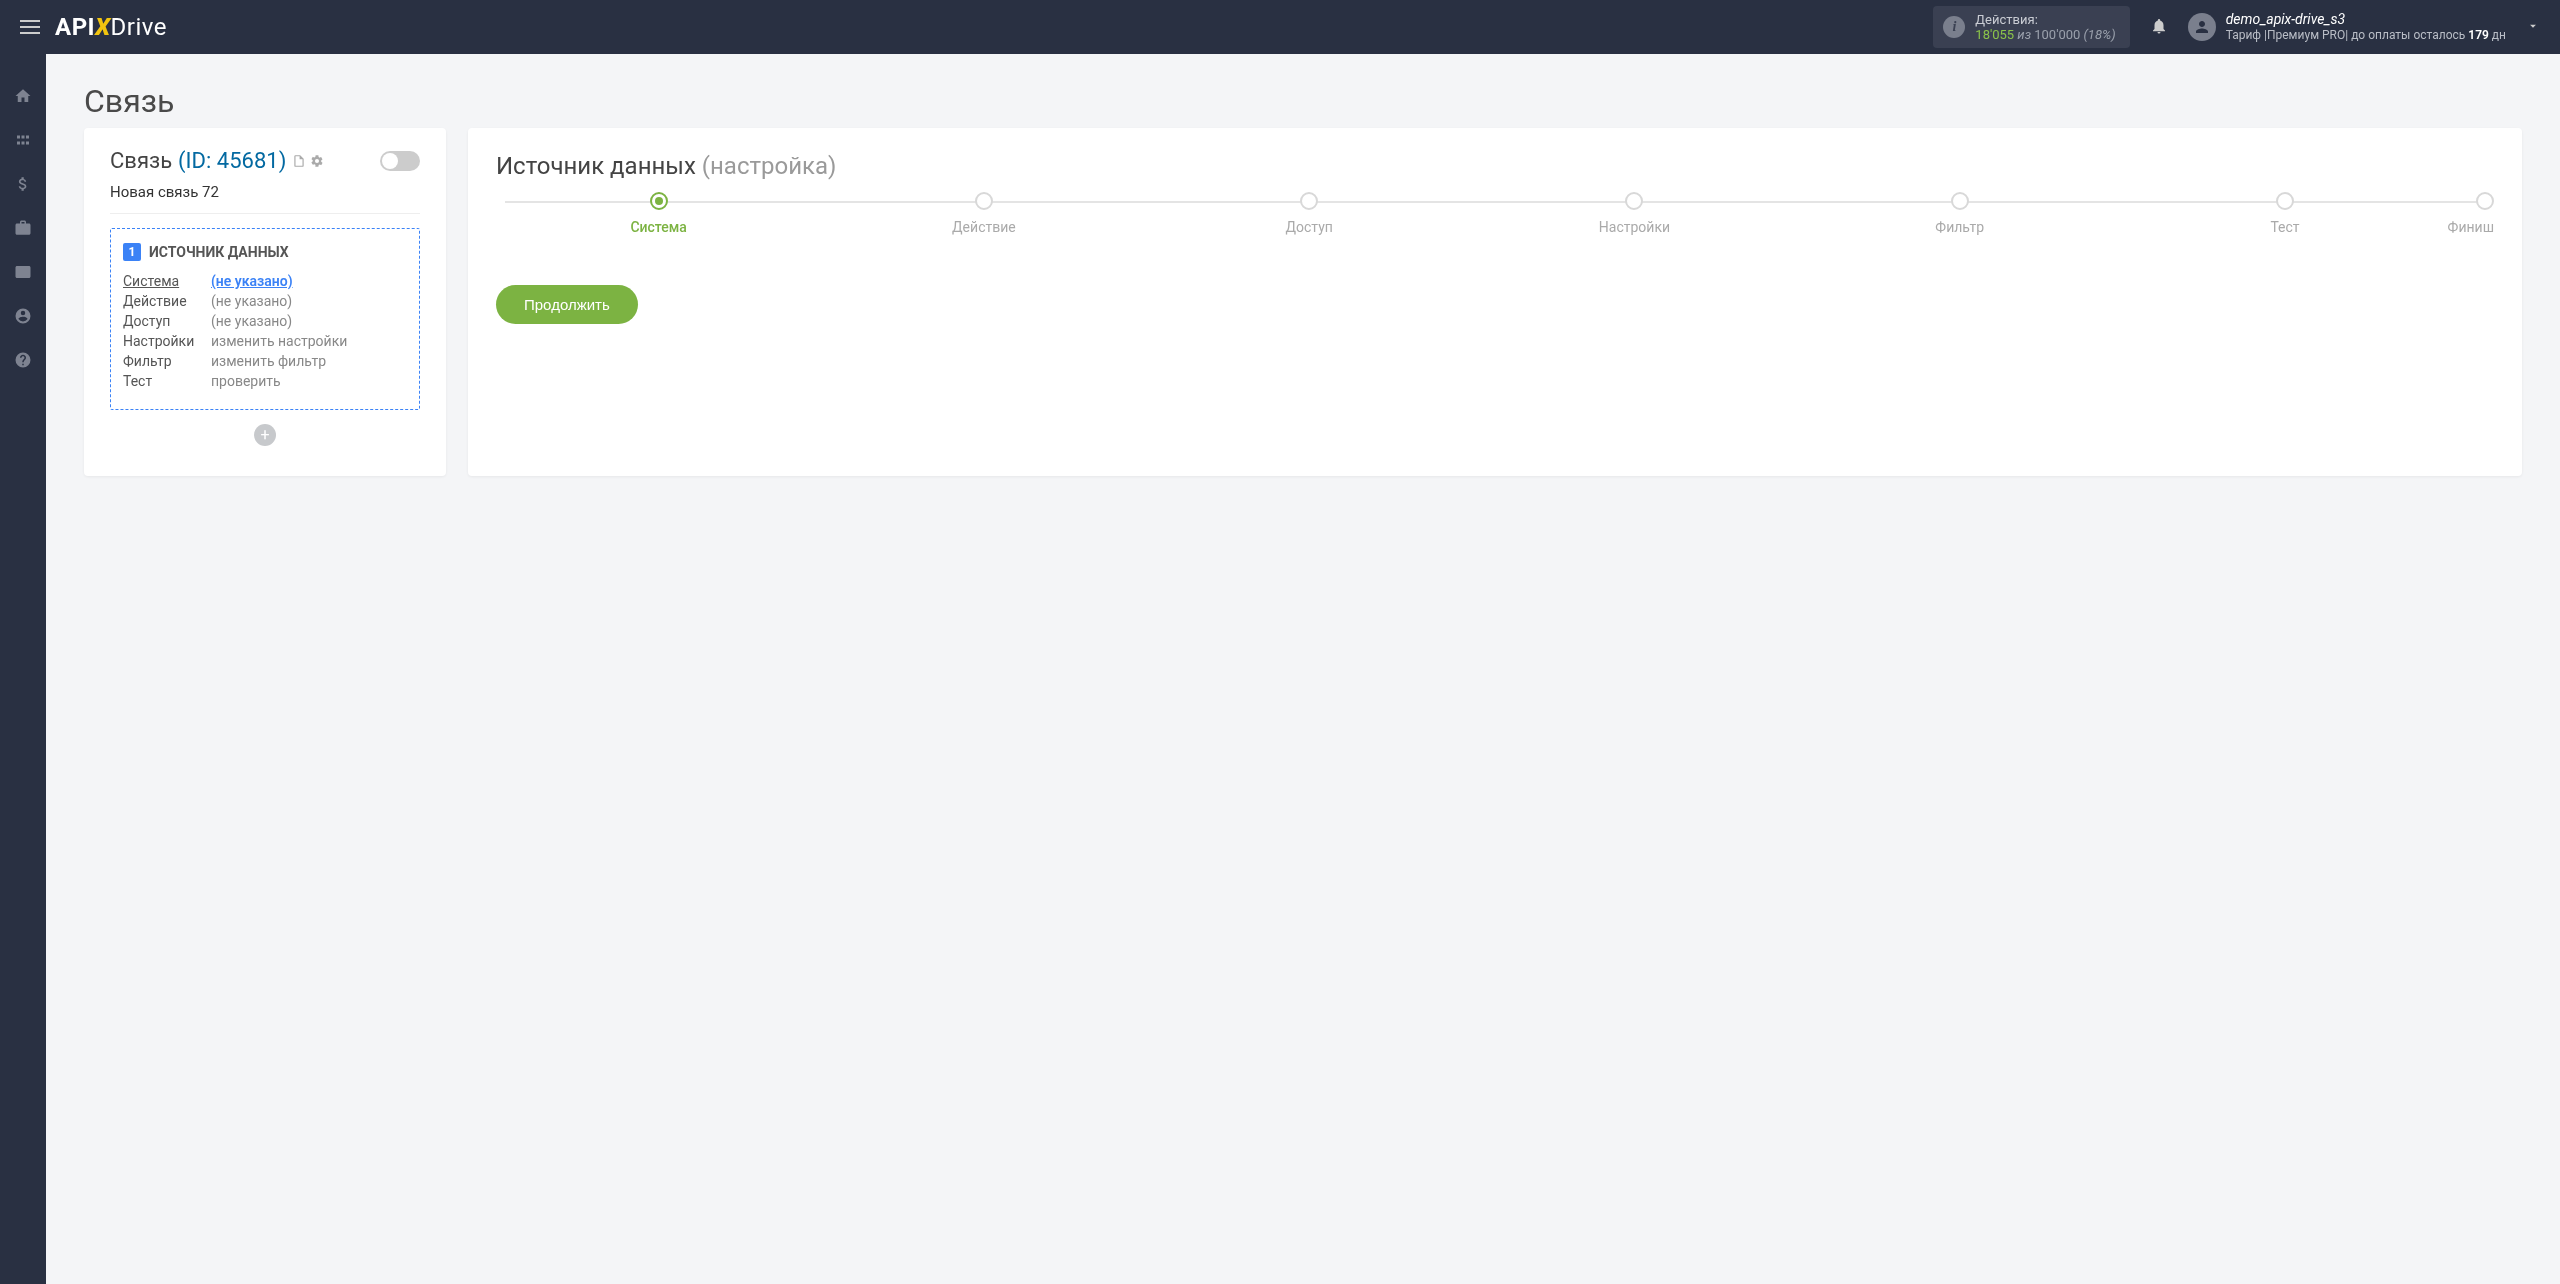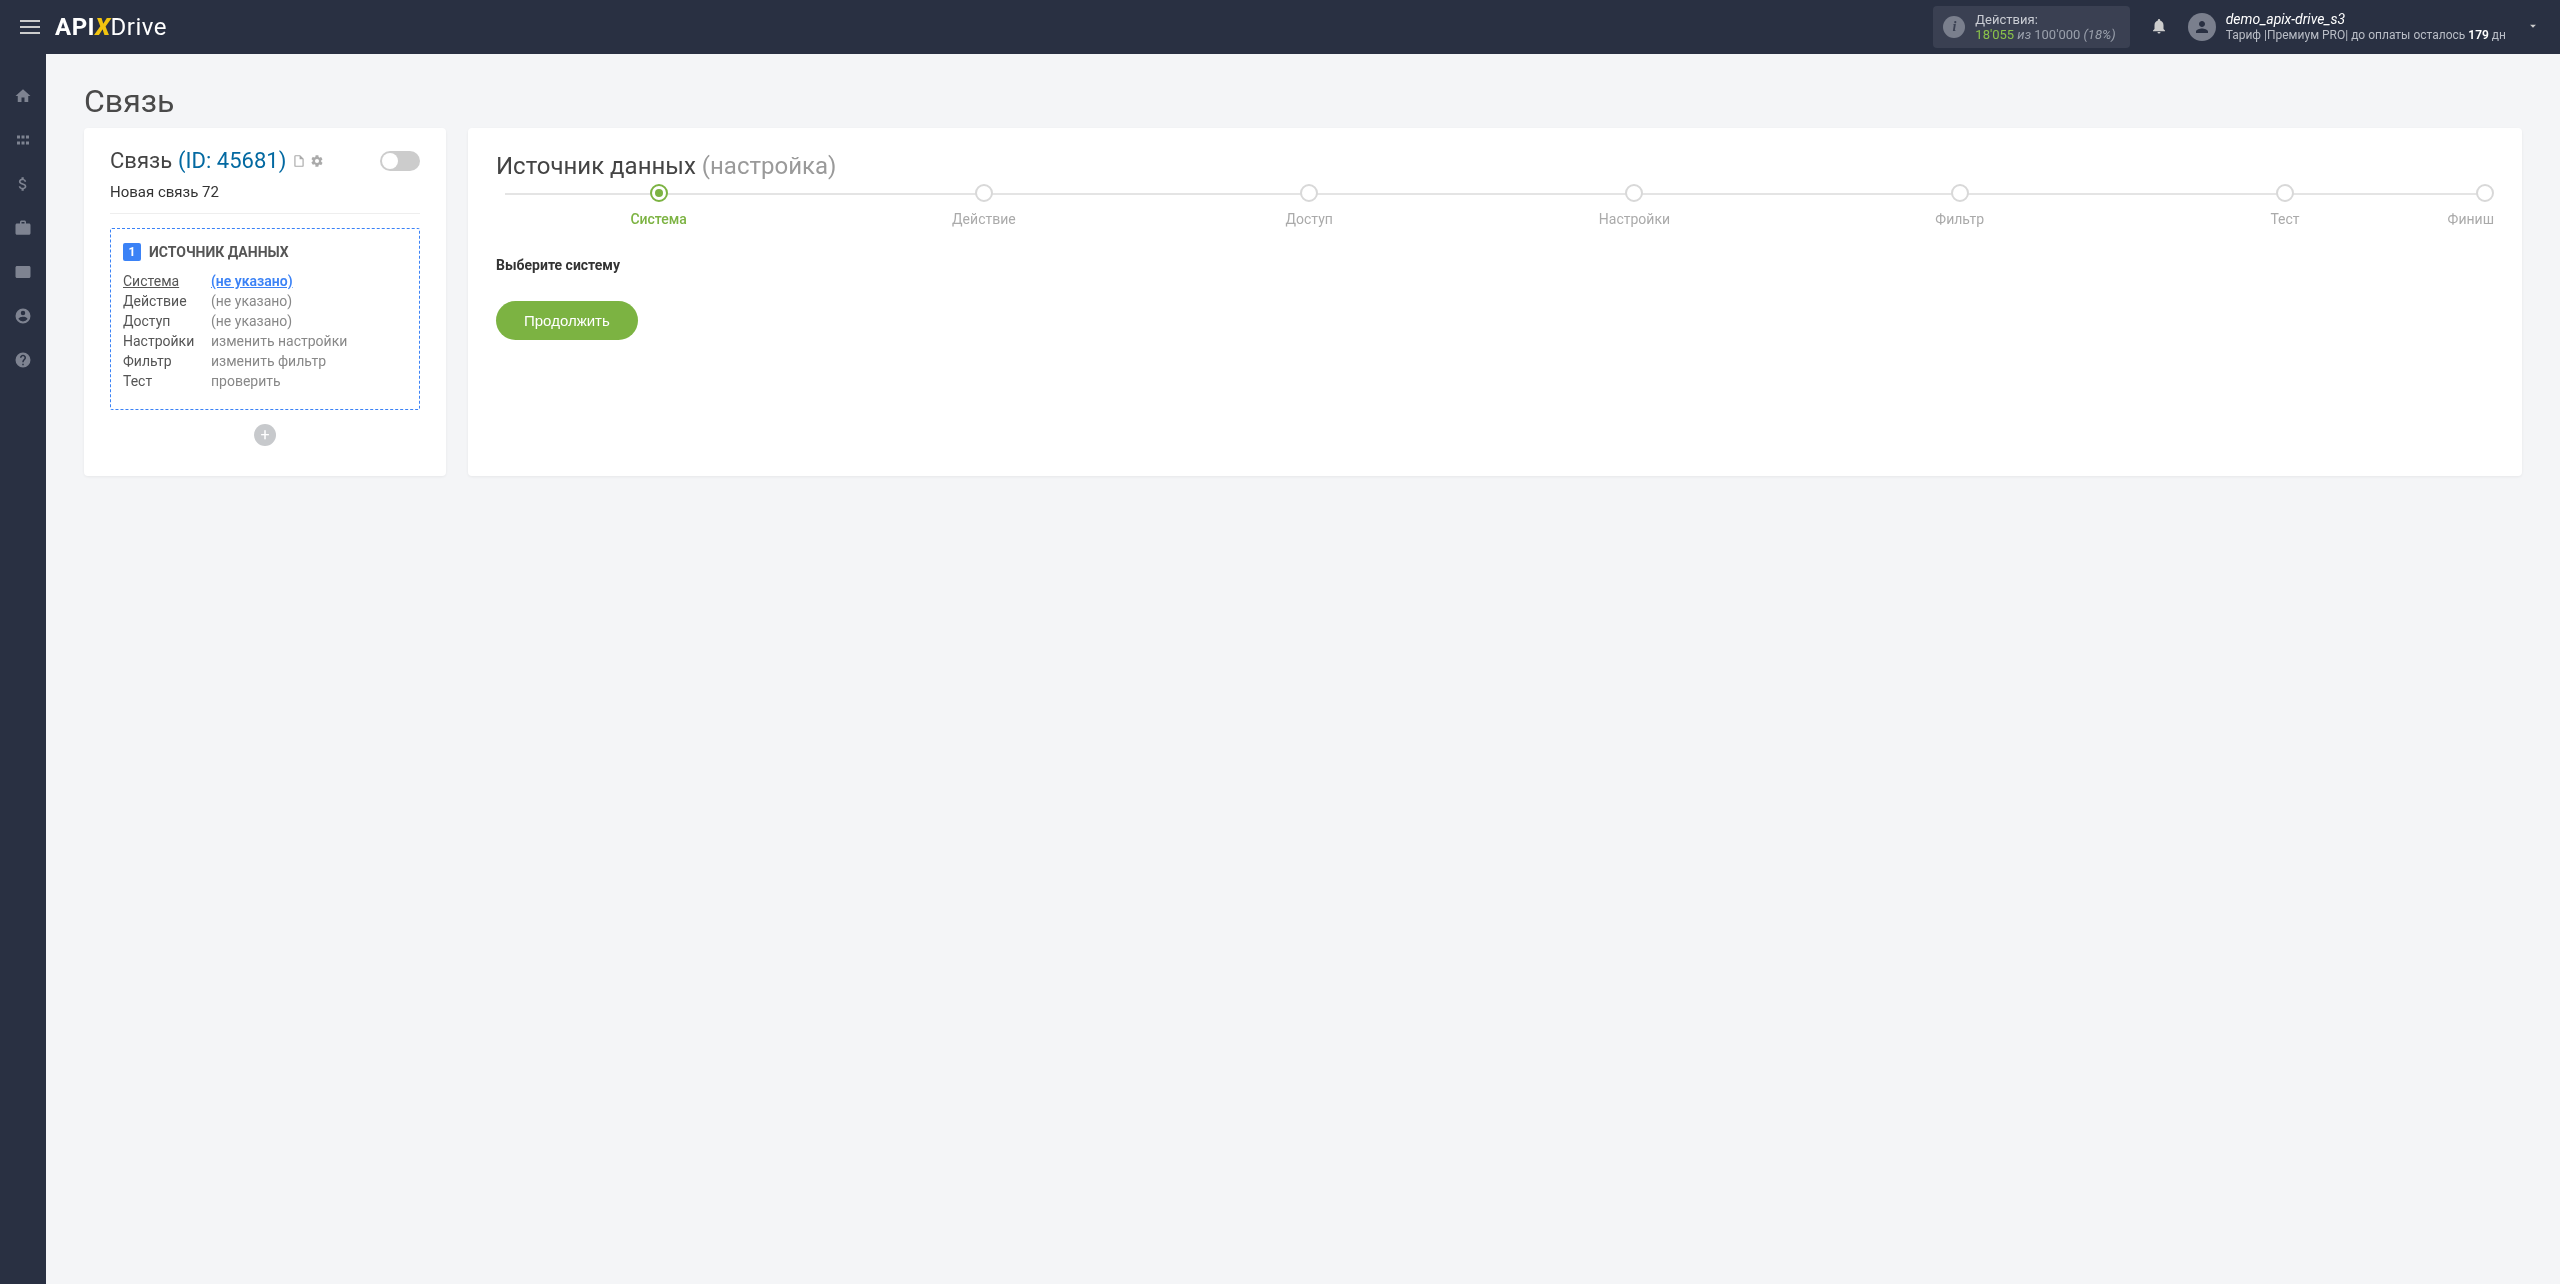--- a/index.html
+++ b/index.html
@@ -58,21 +58,21 @@
 .source-box { border:1.5px dashed #3b82f6; border-radius:2px; padding:14px 12px 16px; }
 .source-box-title { display:flex; align-items:center; gap:8px; font-weight:700; color:#555; font-size:14px; margin-bottom:12px; }
 .badge-1 { background:#3b82f6; color:#fff; width:18px; height:18px; font-size:12px; display:inline-flex; align-items:center; justify-content:center; border-radius:2px; }
 .kv-row { display:flex; font-size:14px; margin-bottom:4px; }
 .kv-row .k { width:88px; color:#555; }
 .kv-row .v { color:#888; }
 .kv-row.active .k { text-decoration:underline; color:#555; }
 .kv-row.active .v { color:#3b82f6; text-decoration:underline; font-weight:600; }
 .add-btn { width:22px; height:22px; border-radius:50%; background:#c7c9cc; color:#fff; display:flex; align-items:center; justify-content:center; margin:14px auto 0; cursor:pointer; font-size:16px; line-height:1; }
 
-.right-title { font-size:24px; color:#444; margin-bottom:4px; }
+.right-title { font-size:24px; color:#444; margin-bottom:12px; }
 .right-title .sub { color:#9a9a9a; }
 
 .stepper { display:flex; align-items:center; margin-bottom:30px; position:relative; }
 .step { flex:1; text-align:center; position:relative; }
 .step:first-child { text-align:left; }
 .step:last-child { text-align:right; flex:0 0 auto; }
 .step-dot { width:18px; height:18px; border:2px solid #d8d8d8; border-radius:50%; background:#fff; display:inline-block; position:relative; z-index:2; }
 .step.active .step-dot { border-color:#7cb342; }
 .step.active .step-dot::after { content:""; position:absolute; left:3px; top:3px; width:8px; height:8px; background:#7cb342; border-radius:50%; }
 .step-label { font-size:14px; color:#aaa; margin-top:6px; }
@@ -238,19 +238,18 @@
           <div class="step-line"></div>
           <div class="step active"><span class="step-dot"></span><div class="step-label">Система</div></div>
           <div class="step"><span class="step-dot"></span><div class="step-label">Действие</div></div>
           <div class="step"><span class="step-dot"></span><div class="step-label">Доступ</div></div>
           <div class="step"><span class="step-dot"></span><div class="step-label">Настройки</div></div>
           <div class="step"><span class="step-dot"></span><div class="step-label">Фильтр</div></div>
           <div class="step"><span class="step-dot"></span><div class="step-label">Тест</div></div>
           <div class="step"><span class="step-dot"></span><div class="step-label">Финиш</div></div>
         </div>
 
-        <div class="field-label">Выберите систему</div>
 
         <button class="btn-continue">Продолжить</button>
       </div>
     </div>
   </div>
 </div>
 
 </body></html>

